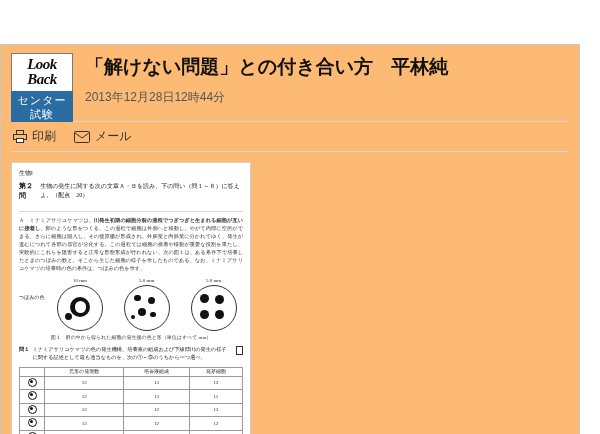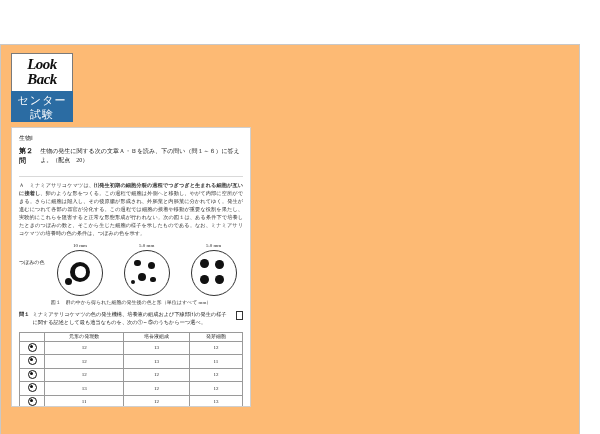--- a/index.html
+++ b/index.html
@@ -303,22 +303,49 @@
     <div class="logo">
       <div class="logo-top">
         <span class="l1">Look</span>
         <span class="l2">Back</span>
       </div>
       <div class="logo-bot">
         <span>センター</span>
         <span>試験</span>
       </div>
     </div>
+    <div class="head-text">
+      <div class="title">
+        <span>「解けない問題」との付き合い方</span><span class="author">平林純</span>
+      </div>
+      <div class="date">2013年12月28日12時44分</div>
+    </div>
   </div>
 
+  <div class="toolbar">
+    <div class="tool-btn">
+      <span>
+        <svg width="14" height="13" viewBox="0 0 14 13">
+          <rect x="3.5" y="0.5" width="7" height="4" fill="none" stroke="#333"></rect>
+          <rect x="0.5" y="4.5" width="13" height="5" fill="none" stroke="#333"></rect>
+          <rect x="3.5" y="8.5" width="7" height="4" fill="#fff" stroke="#333"></rect>
+        </svg>
+      </span>
+      <span>印刷</span>
+    </div>
+    <div class="tool-btn">
+      <span>
+        <svg width="16" height="12" viewBox="0 0 16 12">
+          <rect x="0.5" y="0.5" width="15" height="11" rx="1" fill="none" stroke="#333"></rect>
+          <path d="M0.5 1.5 L8 7 L15.5 1.5" fill="none" stroke="#333"></path>
+        </svg>
+      </span>
+      <span>メール</span>
+    </div>
+  </div>
 
   <div class="content">
 
     <div class="col-left">
       <div class="figure">
         <div class="fig-subject">生物Ⅰ</div>
         <div class="fig-qline">
           <span class="fig-qno">第２問</span>
           <span>生物の発生に関する次の文章Ａ・Ｂを読み、下の問い（問１～６）に答えよ。（配点　20）</span>
         </div>

